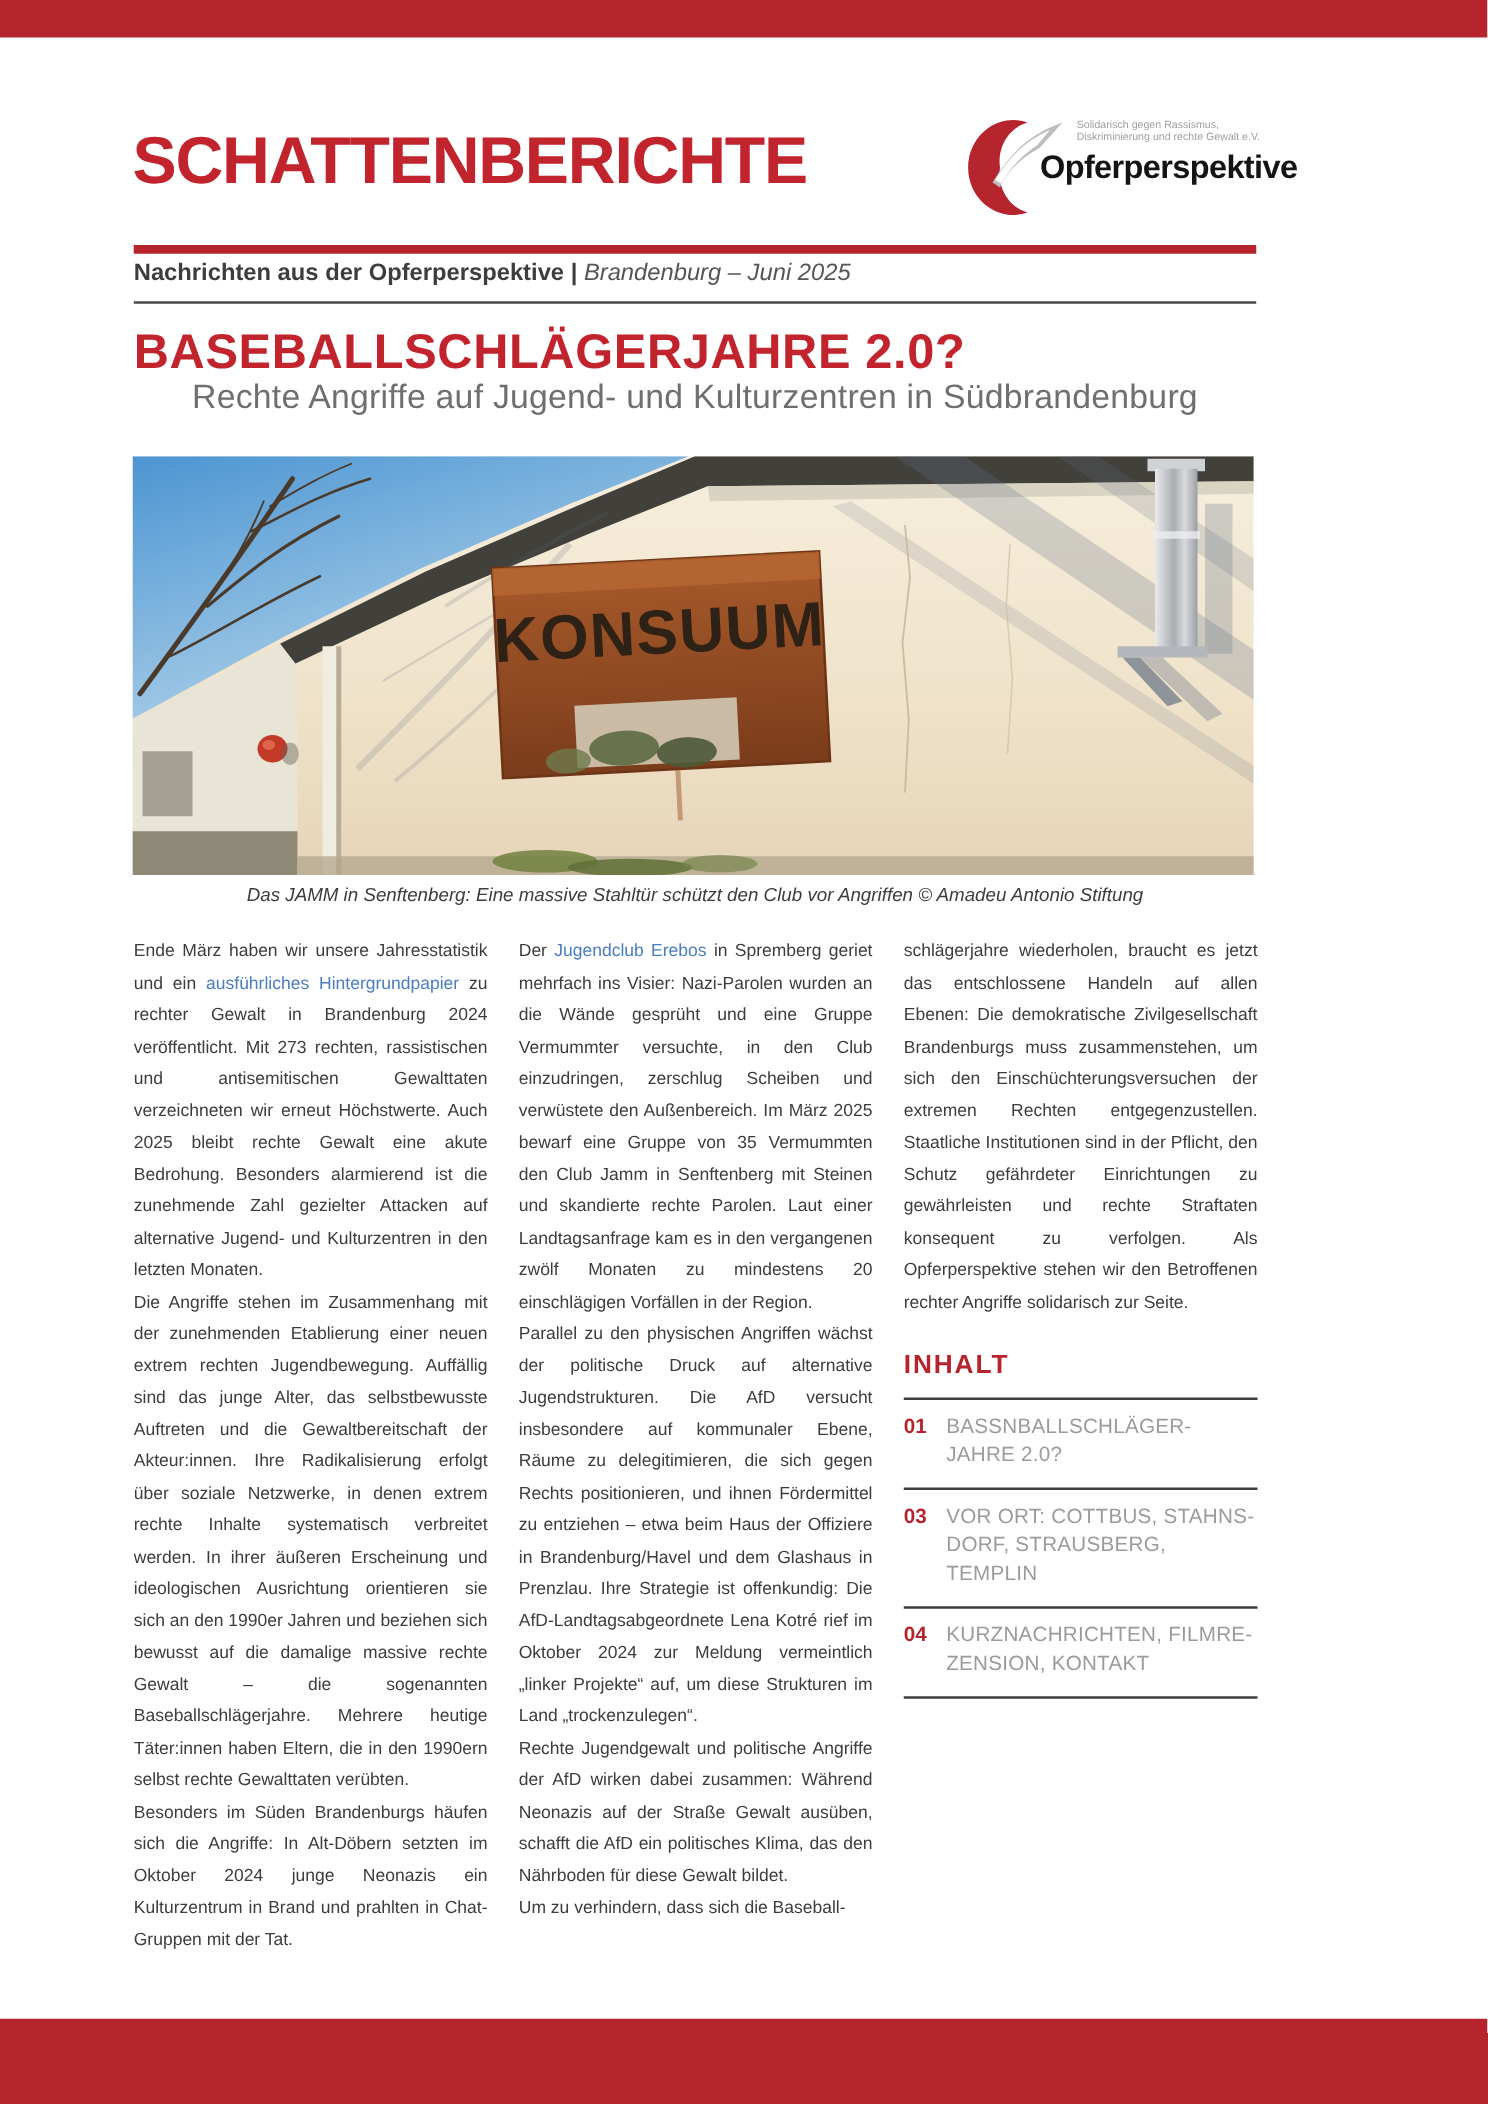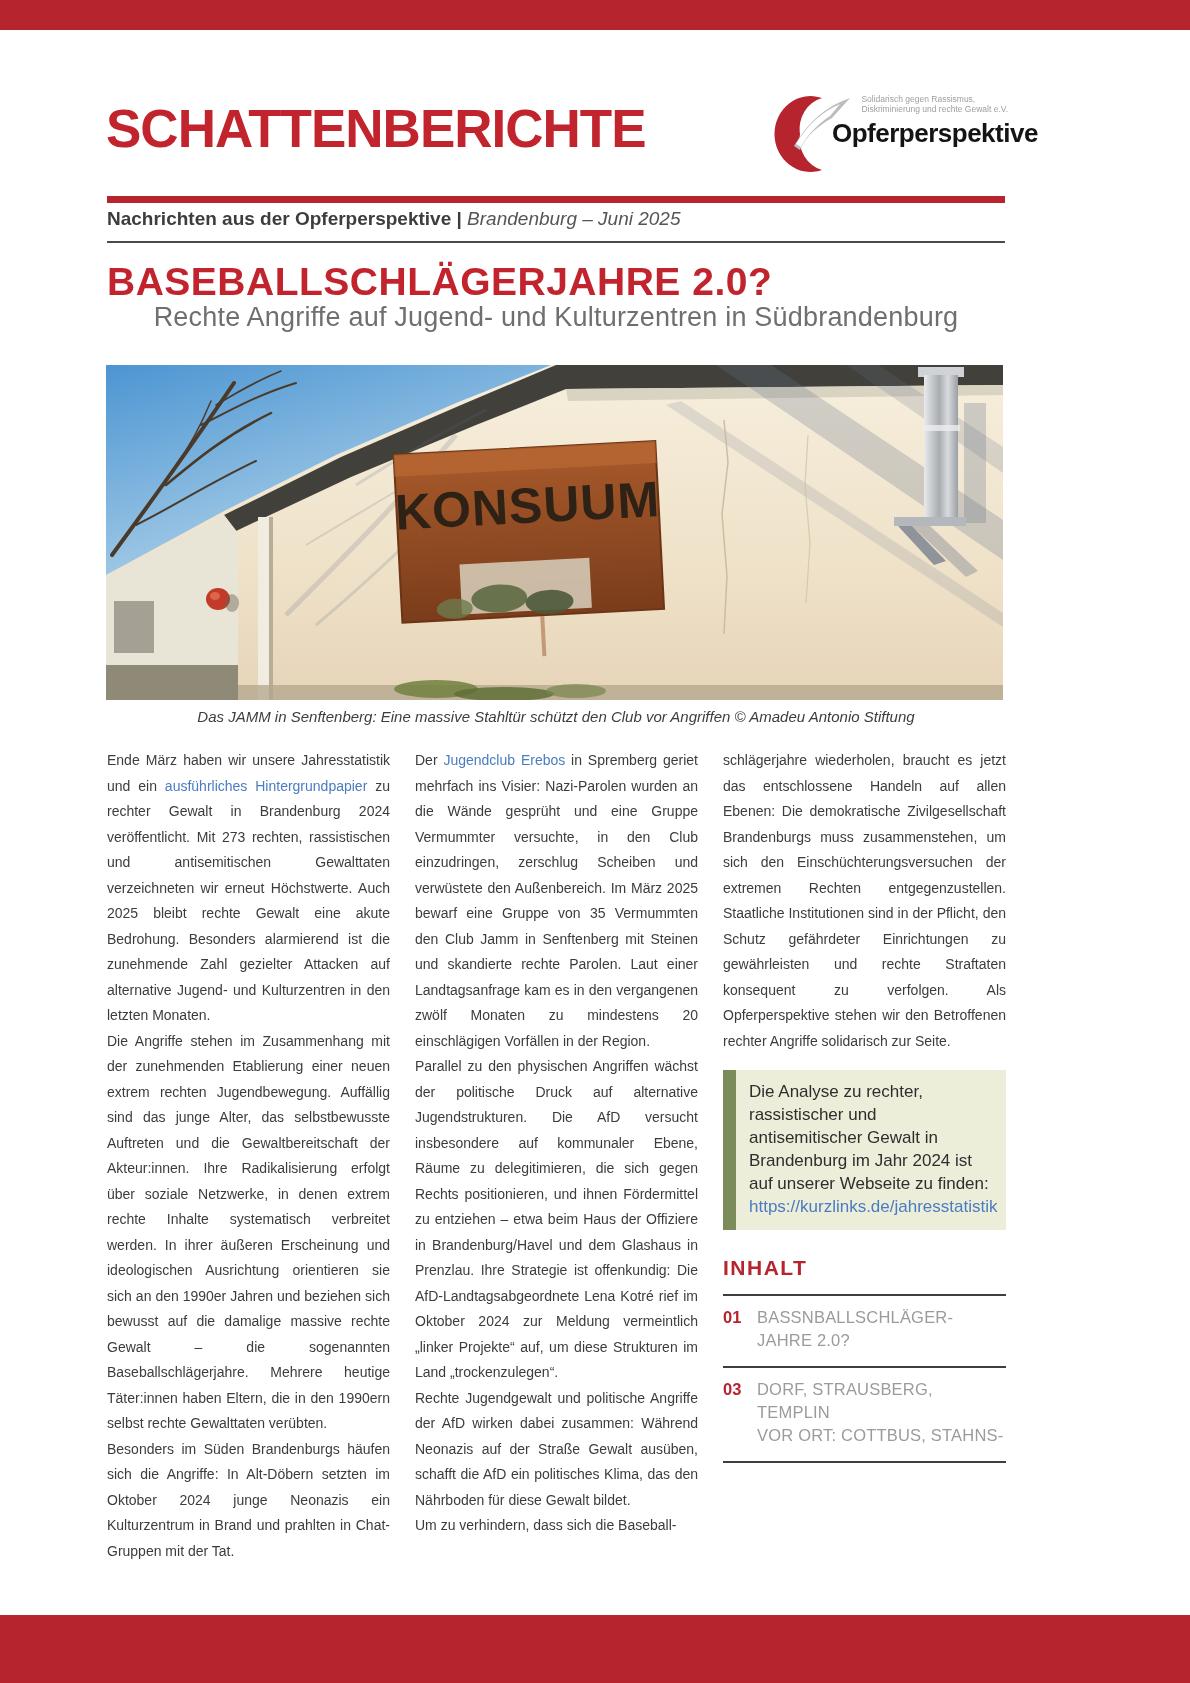--- a/index.html
+++ b/index.html
@@ -212,34 +212,38 @@
     <p class="bodyp"><span>Der </span><span class="tlink">Jugendclub Erebos</span><span> in Spremberg geriet mehrfach ins Visier: Nazi-Parolen wurden an die Wände gesprüht und eine Gruppe Vermummter versuchte, in den Club einzudringen, zerschlug Scheiben und verwüstete den Außenbereich. Im März 2025 bewarf eine Gruppe von 35 Vermummten den Club Jamm in Senftenberg mit Steinen und skandierte rechte Parolen. Laut einer Landtagsanfrage kam es in den vergangenen zwölf Monaten zu mindestens 20 einschlägigen Vorfällen in der Region.</span></p>
     <p class="bodyp"><span>Parallel zu den physischen Angriffen wächst der politische Druck auf alternative Jugendstrukturen. Die AfD versucht insbesondere auf kommunaler Ebene, Räume zu delegitimieren, die sich gegen Rechts positionieren, und ihnen Fördermittel zu entziehen – etwa beim Haus der Offiziere in Brandenburg/Havel und dem Glashaus in Prenzlau. Ihre Strategie ist offenkundig: Die AfD-Landtagsabgeordnete Lena Kotré rief im Oktober 2024 zur Meldung vermeintlich „linker Projekte“ auf, um diese Strukturen im Land „trockenzulegen“.</span></p>
     <p class="bodyp"><span>Rechte Jugendgewalt und politische Angriffe der AfD wirken dabei zusammen: Während Neonazis auf der Straße Gewalt ausüben, schafft die AfD ein politisches Klima, das den Nährboden für diese Gewalt bildet.</span></p>
     <p class="bodyp"><span>Um zu verhindern, dass sich die Baseball-</span></p>
   </div>
 <div class="abs col col3">
   <div>
       <p class="bodyp"><span>schlägerjahre wiederholen, braucht es jetzt das entschlossene Handeln auf allen Ebenen: Die demokratische Zivilgesellschaft Brandenburgs muss zusammenstehen, um sich den Einschüchterungsversuchen der extremen Rechten entgegenzustellen. Staatliche Institutionen sind in der Pflicht, den Schutz gefährdeter Einrichtungen zu gewährleisten und rechte Straftaten konsequent zu verfolgen. Als Opferperspektive stehen wir den Betroffenen rechter Angriffe solidarisch zur Seite.</span></p>
     </div>
 
-  <div class="infobox">
-    <span>Die Analyse zu rechter, rassistischer und antisemitischer Gewalt in Brandenburg im Jahr 2024 ist auf unserer Webseite zu finden: </span><span class="tlink">https://kurzlinks.de/jahresstatistik</span>
-  </div>
 
   <div class="toc-title">INHALT</div>
   <div class="toc-list">
       <div class="toc-row">
         <span class="toc-num">01</span>
         <div class="toc-text">
           <div>BASSNBALLSCHLÄGER-</div>
           <div>JAHRE 2.0?</div>
         </div>
       </div>
       <div class="toc-row">
         <span class="toc-num">03</span>
         <div class="toc-text">
+          <div>VOR ORT: COTTBUS, STAHNS-</div>
           <div>DORF, STRAUSBERG, TEMPLIN</div>
-          <div>VOR ORT: COTTBUS, STAHNS-</div>
+        </div>
+      </div>
+      <div class="toc-row">
+        <span class="toc-num">04</span>
+        <div class="toc-text">
+          <div>KURZNACHRICHTEN, FILMRE-</div>
+          <div>ZENSION, KONTAKT</div>
         </div>
       </div>
     </div>
 </div>
 
 </body></html>

